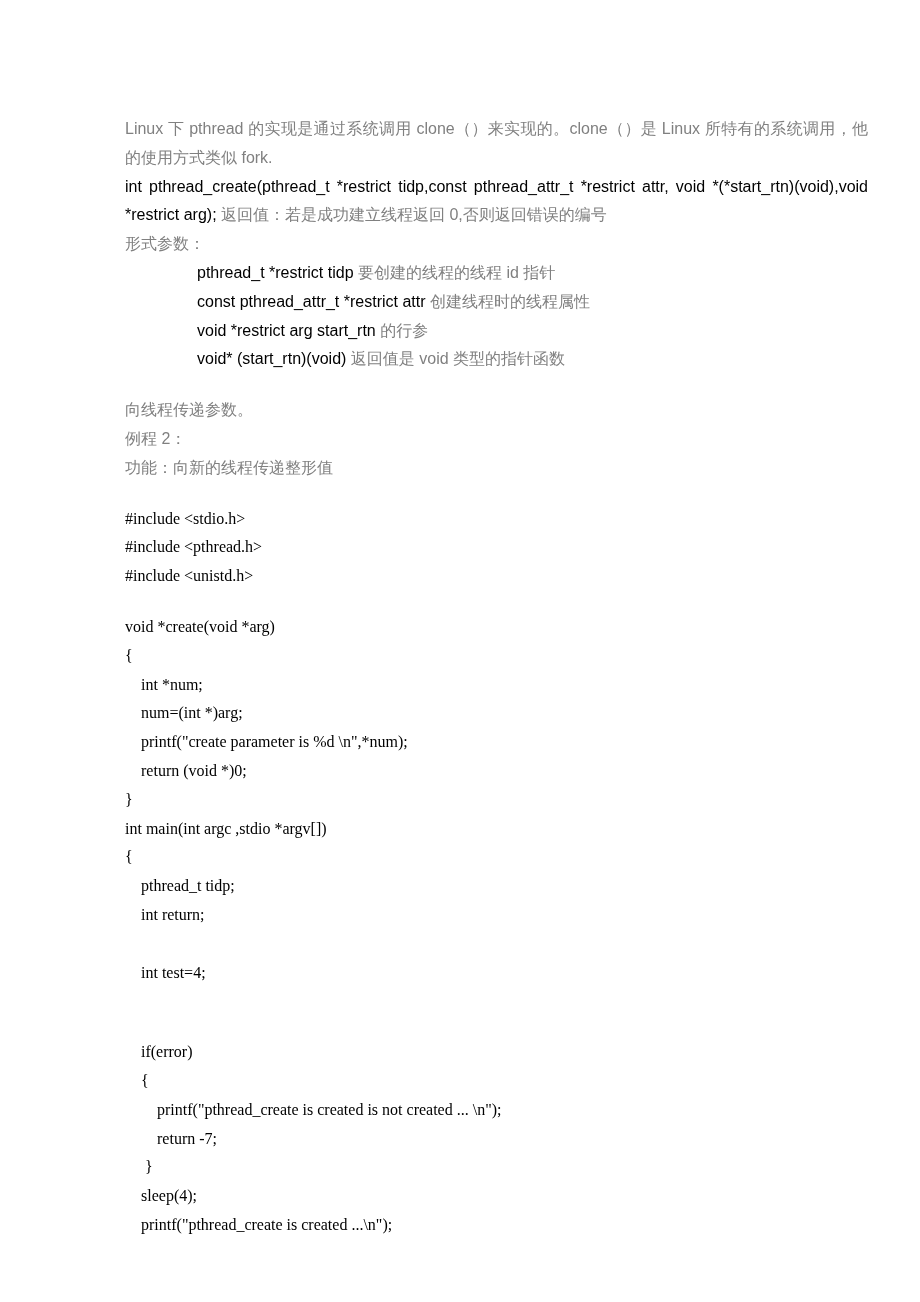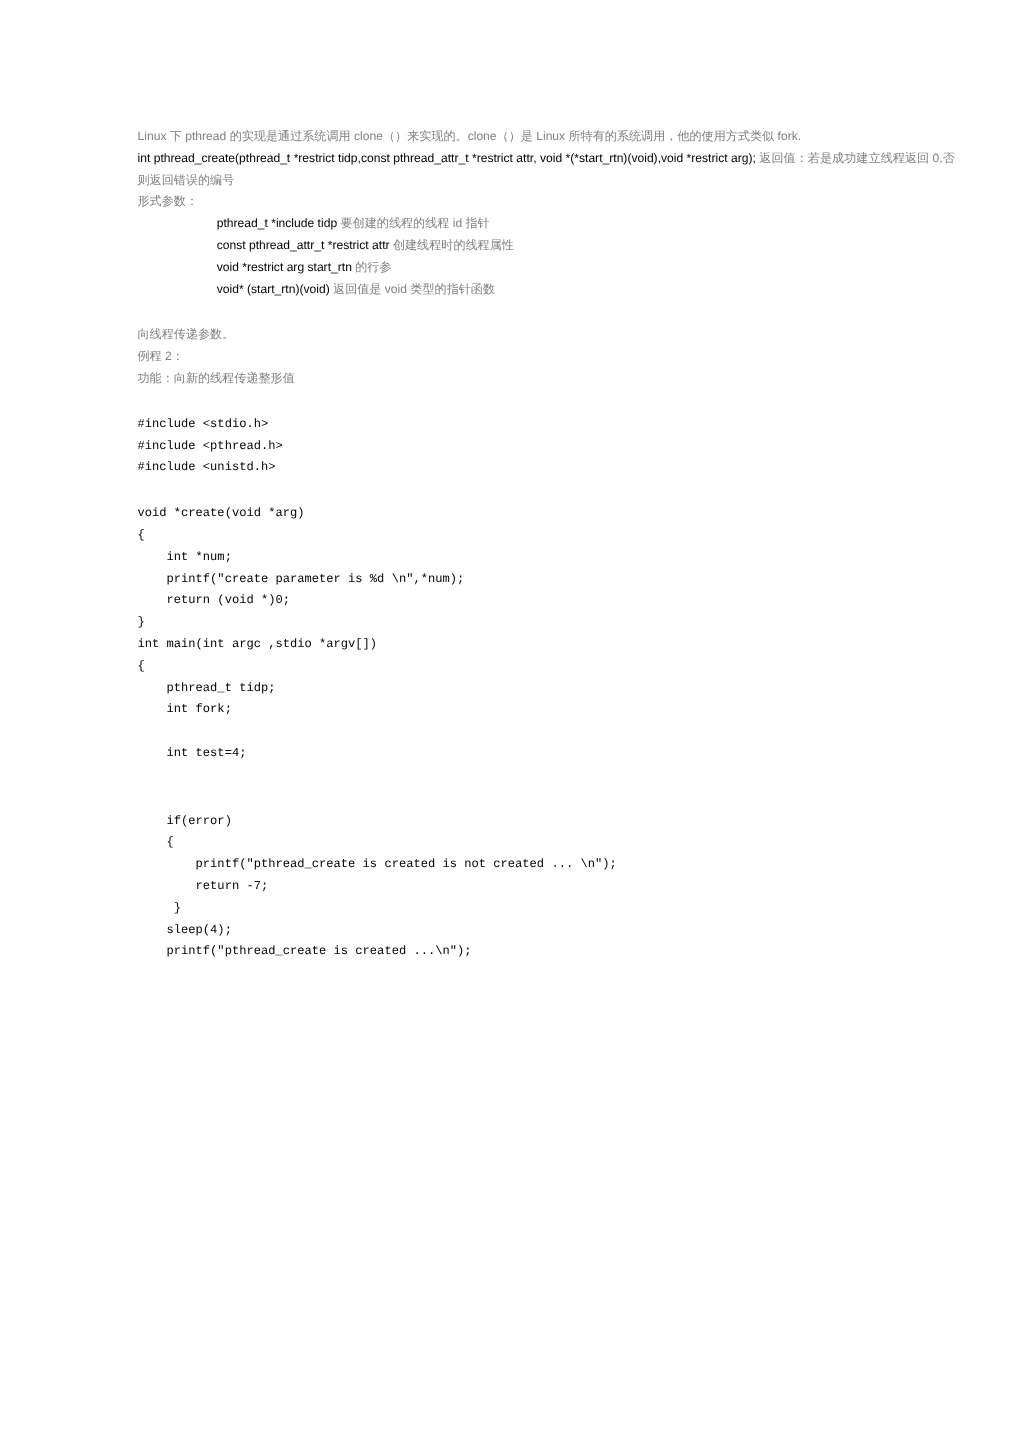--- a/index.html
+++ b/index.html
@@ -5,59 +5,59 @@
   body {
     margin: 0;
     padding: 0;
     background: #ffffff;
     font-family: "Microsoft YaHei", "SimSun", Arial, sans-serif;
     width: 920px;
   }
   .page {
     padding: 115px 52px 60px 125px;
     box-sizing: border-box;
-    font-size: 11px;
+    font-size: 16px;
     line-height: 1.8;
   }
   .gray-text {
     color: #808080;
   }
   .black-text {
     color: #000000;
   }
   .justify {
     text-align: justify;
     text-justify: inter-word;
   }
   .indent {
     padding-left: 72px;
   }
   .code-line {
     white-space: pre;
-    font-family: Liberation Mono, monospace;
+    font-family: Liberation Serif, serif;
   }
   .spacer {
     height: 22px;
   }
 </style>
 </head>
 <body>
 
 <div class="page">
 
   <div class="gray-text justify">Linux 下 pthread 的实现是通过系统调用 clone（）来实现的。clone（）是 Linux 所特有的系统调用，他的使用方式类似 fork.</div>
 
   <div class="justify">
     <span class="black-text">int  pthread_create(pthread_t  *restrict  tidp,const  pthread_attr_t  *restrict  attr,  void *(*start_rtn)(void),void *restrict arg);</span><span class="gray-text">  返回值：若是成功建立线程返回 0,否则返回错误的编号</span>
   </div>
 
   <div class="gray-text">形式参数：</div>
 
   <div class="indent">
-    <span class="black-text">pthread_t *include tidp</span><span class="gray-text">  要创建的线程的线程 id 指针</span>
+    <span class="black-text">pthread_t *restrict tidp</span><span class="gray-text">  要创建的线程的线程 id 指针</span>
   </div>
   <div class="indent">
     <span class="black-text">const pthread_attr_t *restrict attr</span><span class="gray-text">  创建线程时的线程属性</span>
   </div>
   <div class="indent">
     <span class="black-text">void *restrict arg   start_rtn</span><span class="gray-text"> 的行参</span>
   </div>
   <div class="indent">
     <span class="black-text">void* (start_rtn)(void)</span><span class="gray-text">  返回值是 void 类型的指针函数</span>
   </div>
@@ -73,27 +73,28 @@
 
   <div class="black-text code-line">#include &lt;stdio.h&gt;</div>
   <div class="black-text code-line">#include &lt;pthread.h&gt;</div>
   <div class="black-text code-line">#include &lt;unistd.h&gt;</div>
 
   <div class="spacer"></div>
 
   <div class="black-text code-line">void *create(void *arg)</div>
   <div class="black-text code-line">{</div>
   <div class="black-text code-line">    int *num;</div>
+  <div class="black-text code-line">    num=(int *)arg;</div>
   <div class="black-text code-line">    printf("create parameter is %d \n",*num);</div>
   <div class="black-text code-line">    return (void *)0;</div>
   <div class="black-text code-line">}</div>
   <div class="black-text code-line">int main(int argc ,stdio *argv[])</div>
   <div class="black-text code-line">{</div>
   <div class="black-text code-line">    pthread_t tidp;</div>
-  <div class="black-text code-line">    int fork;</div>
+  <div class="black-text code-line">    int return;</div>
   <div class="black-text code-line">    </div>
   <div class="black-text code-line">    int test=4;</div>
   <div class="black-text code-line">    </div>
 
   <div class="spacer"></div>
 
   <div class="black-text code-line">    if(error)</div>
   <div class="black-text code-line">    {</div>
   <div class="black-text code-line">        printf("pthread_create is created is not created ... \n");</div>
   <div class="black-text code-line">        return -7;</div>

